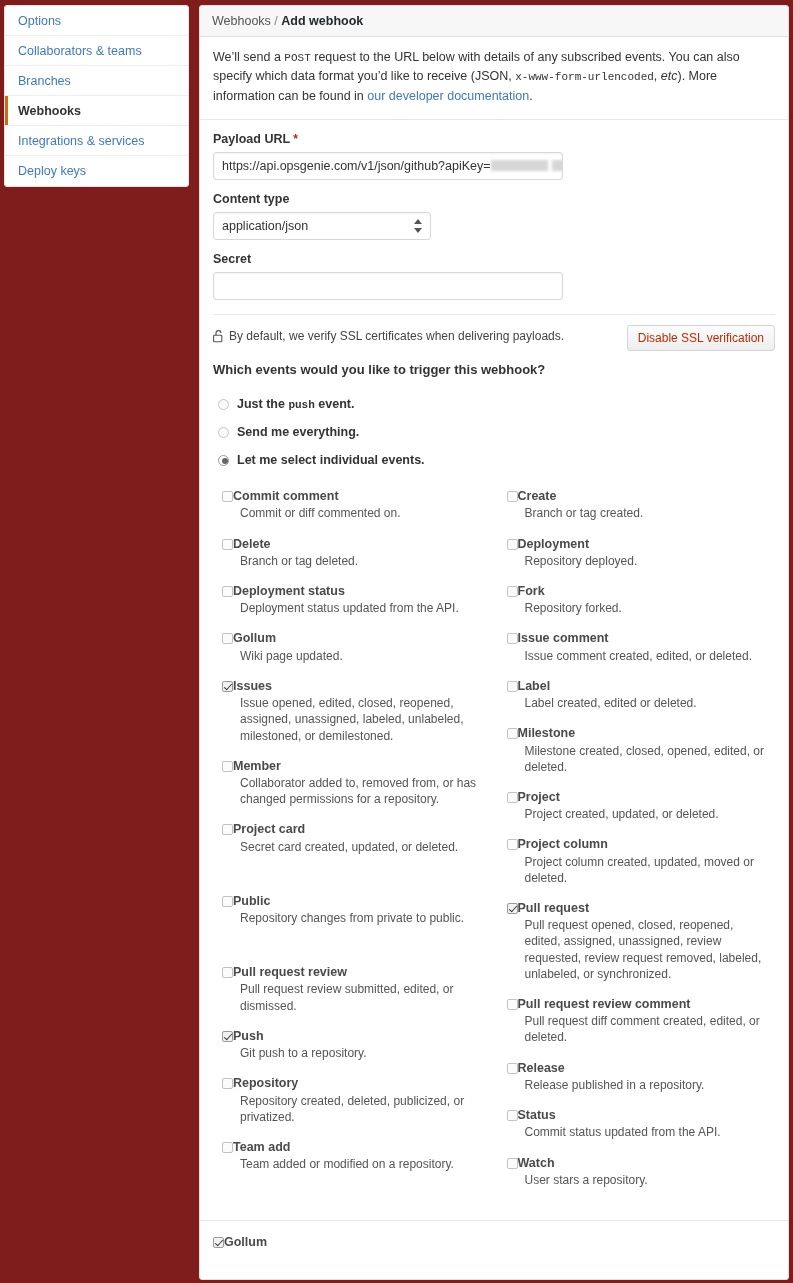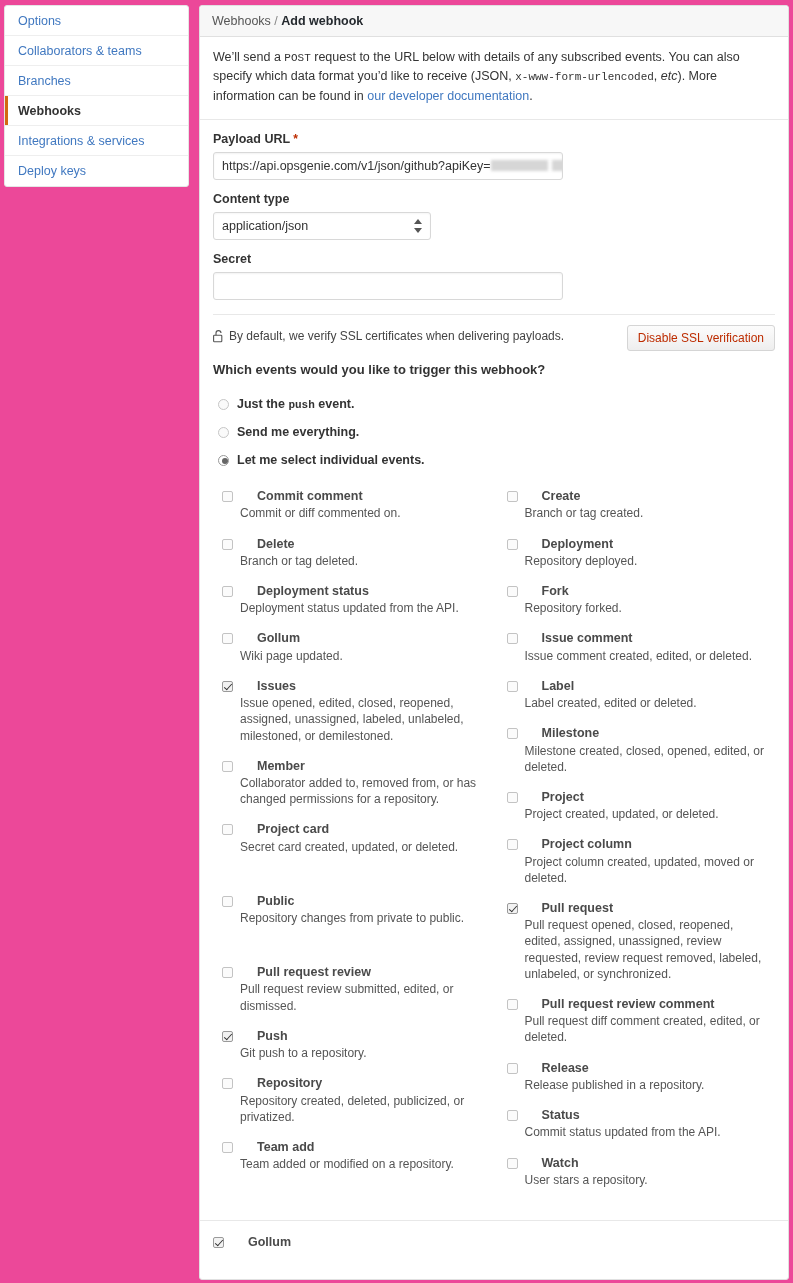--- a/index.html
+++ b/index.html
@@ -9,21 +9,21 @@
     font-family: "Liberation Sans", sans-serif;
     font-size: 12px;
     color: #333333;
     -webkit-font-smoothing: antialiased;
   }
   .page {
     position: relative;
     width: 793px;
     height: 1283px;
     overflow: hidden;
-    background: #ec4899;
+    background: #7f1d1d;
   }
 
   
   .sidebar {
     position: absolute;
     left: 4px;
     top: 5px;
     width: 185px;
     border: 1px solid #e5e5e5;
     border-radius: 3px;
@@ -222,21 +222,21 @@
   .events {
     display: flex;
     padding: 14px 13px 18px 22px;
   }
   .col { width: 50%; }
   .col.right { padding-left: 8px; }
   .evt { margin-bottom: 14px; }
   .evt-head {
     display: flex;
     align-items: flex-start;
-    gap: 24px;
+    gap: 0;
   }
   .cb {
     width: 11px; height: 11px;
     border: 1px solid #c3c3c3;
     border-radius: 2px;
     background: #fbfbfb;
     position: relative;
     flex: 0 0 auto;
     margin-top: 3px;
   }

